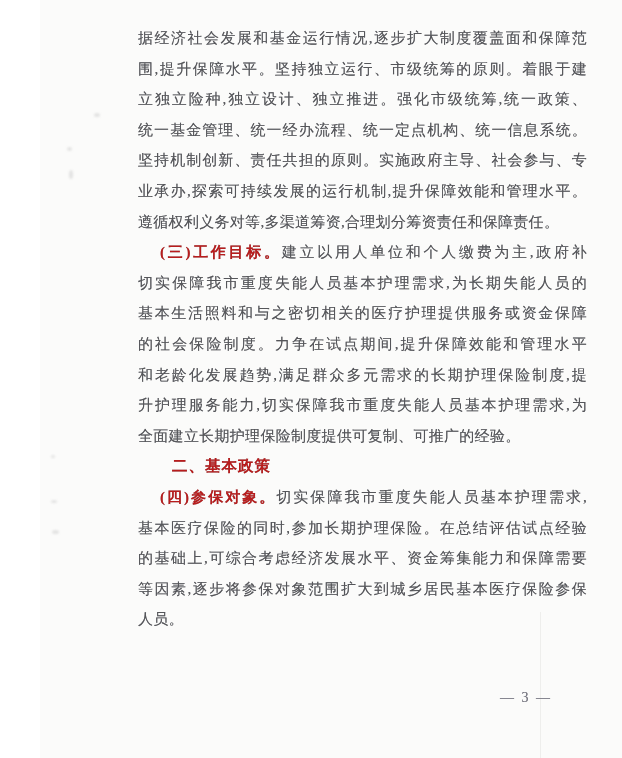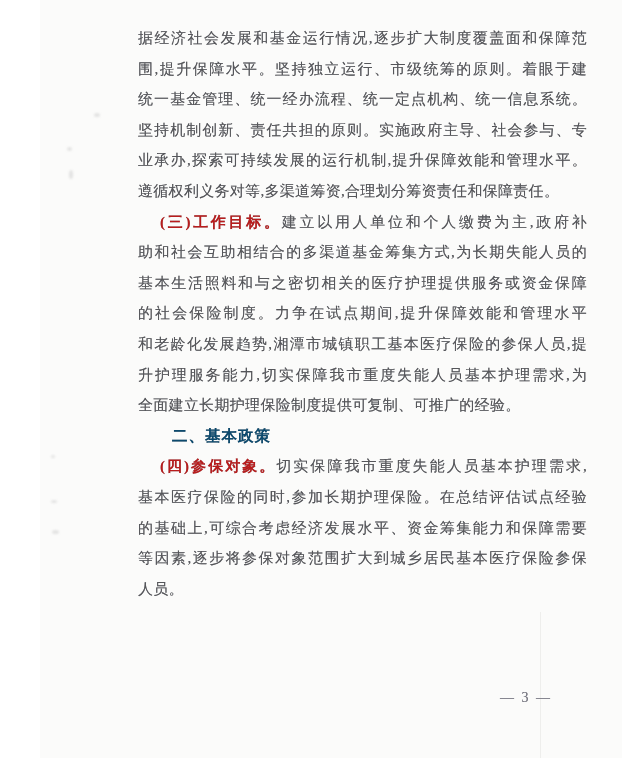--- a/index.html
+++ b/index.html
@@ -53,21 +53,21 @@
   .line.fill { text-align-last: justify; }
   .line.ind-p { text-indent: 22px; }
   .line.ind-h { text-indent: 34px; }
   .lead {
     font-weight: bold;
     color: #b91c1c;
   }
   .line.heading .lead {
     font-size: 15.5px;
     letter-spacing: 1px;
-    color: #0c4a6e;
+    color: #b91c1c;
   }
   .page-number {
     position: absolute;
     left: 460px; top: 690px;
     width: 100px;
     font-size: 14px;
     letter-spacing: 2px;
     color: #767680;
     text-shadow: 0 0 0.5px rgba(130,130,140,0.7);
     white-space: nowrap;
@@ -85,29 +85,30 @@
   <div class="speck" style="left:54px; top:113px; width:6px; height:4px;"></div>
   <div class="speck" style="left:27px; top:147px; width:5px; height:4px;"></div>
   <div class="speck" style="left:29px; top:170px; width:4px; height:9px;"></div>
   <div class="speck" style="left:11px; top:455px; width:4px; height:3px;"></div>
   <div class="speck" style="left:11px; top:500px; width:6px; height:3px;"></div>
   <div class="speck" style="left:12px; top:530px; width:7px; height:4px;"></div>
 
   <div class="textblock">
       <div class="line fill"><span>据经济社会发展和基金运行情况,逐步扩大制度覆盖面和保障范</span></div>
       <div class="line fill"><span>围,提升保障水平。坚持独立运行、市级统筹的原则。着眼于建</span></div>
+      <div class="line fill"><span>立独立险种,独立设计、独立推进。强化市级统筹,统一政策、</span></div>
       <div class="line fill"><span>统一基金管理、统一经办流程、统一定点机构、统一信息系统。</span></div>
       <div class="line fill"><span>坚持机制创新、责任共担的原则。实施政府主导、社会参与、专</span></div>
       <div class="line fill"><span>业承办,探索可持续发展的运行机制,提升保障效能和管理水平。</span></div>
       <div class="line"><span>遵循权利义务对等,多渠道筹资,合理划分筹资责任和保障责任。</span></div>
       <div class="line fill ind-p"><span class="lead">(三)工作目标。</span><span>建立以用人单位和个人缴费为主,政府补</span></div>
-      <div class="line fill"><span>助和社会互助相结合的多渠道基金筹集方式,为长期失能人员的</span></div>
+      <div class="line fill"><span>切实保障我市重度失能人员基本护理需求,为长期失能人员的</span></div>
       <div class="line fill"><span>基本生活照料和与之密切相关的医疗护理提供服务或资金保障</span></div>
       <div class="line fill"><span>的社会保险制度。力争在试点期间,提升保障效能和管理水平</span></div>
-      <div class="line fill"><span>和老龄化发展趋势,湘潭市城镇职工基本医疗保险的参保人员,提</span></div>
+      <div class="line fill"><span>和老龄化发展趋势,满足群众多元需求的长期护理保险制度,提</span></div>
       <div class="line fill"><span>升护理服务能力,切实保障我市重度失能人员基本护理需求,为</span></div>
       <div class="line"><span>全面建立长期护理保险制度提供可复制、可推广的经验。</span></div>
       <div class="line ind-h heading"><span class="lead">二、基本政策</span></div>
       <div class="line fill ind-p"><span class="lead">(四)参保对象。</span><span>切实保障我市重度失能人员基本护理需求,</span></div>
       <div class="line fill"><span>基本医疗保险的同时,参加长期护理保险。在总结评估试点经验</span></div>
       <div class="line fill"><span>的基础上,可综合考虑经济发展水平、资金筹集能力和保障需要</span></div>
       <div class="line fill"><span>等因素,逐步将参保对象范围扩大到城乡居民基本医疗保险参保</span></div>
       <div class="line"><span>人员。</span></div>
     </div>
 

